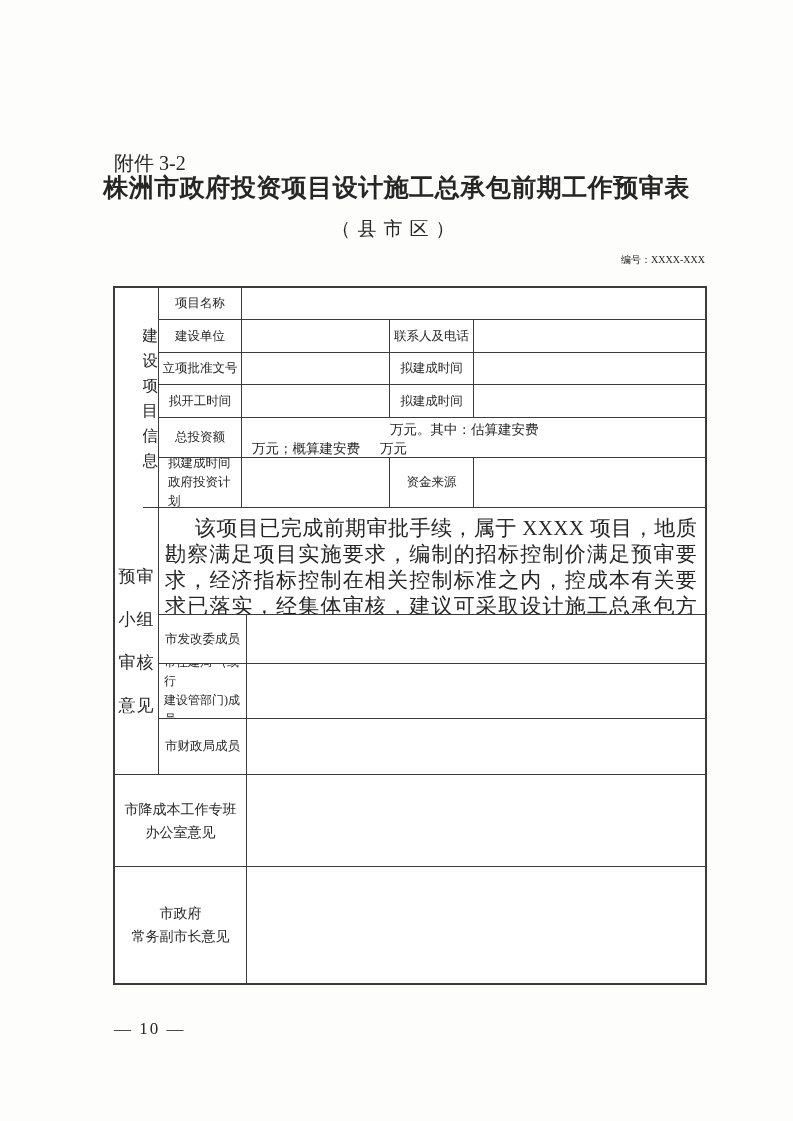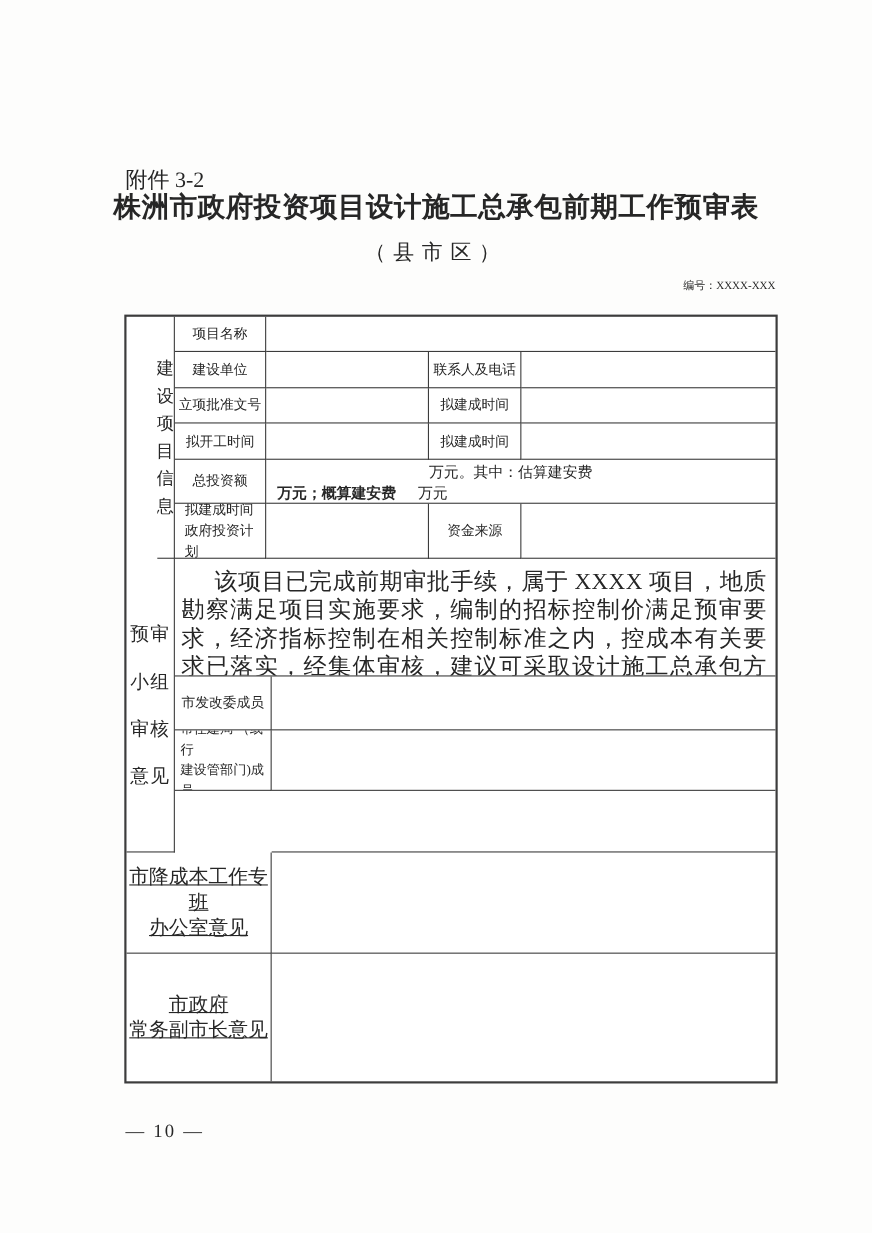--- a/index.html
+++ b/index.html
@@ -42,25 +42,25 @@
 
   .vlabelA { font-size: 16px; line-height: 25px; letter-spacing: 1px; }
   .vlabelB { font-size: 17px; line-height: 43px; letter-spacing: 1px; }
 
   .para { display: block; text-align: justify; padding: 7px 8px 0 6px;
           text-indent: 30px; font-size: 21px; line-height: 26px; letter-spacing: 0.3px; }
 
   .invest-cell { display: block; text-align: left; padding-top: 2px;
                  font-size: 13.5px; line-height: 19px; }
   .inv-line1 { padding-left: 148px; }
-  .inv-line2a { display: inline-block; width: 138px; padding-left: 10px; box-sizing: border-box; font-weight: bold; }
+  .inv-line2a { display: inline-block; width: 138px; padding-left: 10px; box-sizing: border-box; }
 
   .member2 { font-size: 12px; padding-left: 5px; padding-right: 2px;
              justify-content: flex-start; text-align: left; }
-  .biglabel { font-size: 18px; line-height: 23px; text-decoration: underline; }
+  .biglabel { font-size: 14px; line-height: 23px; }
 
   .page-number { position: absolute; left: 114px; top: 1019px;
                  font-size: 17px; letter-spacing: 2px; }
 </style>
 </head>
 <body>
 
 <div class="page">
 
   <div class="attachment">附件 3-2</div>
@@ -114,20 +114,21 @@
 
       <div class="c nr para" style="grid-column:2/4;grid-row:1;">该项目已完成前期审批手续，属于 XXXX 项目，地质勘察满足项目实施要求，编制的招标控制价满足预审要求，经济指标控制在相关控制标准之内，控成本有关要求已落实，经集体审核，建议可采取设计施工总承包方式组织实施。建议该项目招标控制价在财政评审的基础上下浮 xx%以上。</div>
 
       <div class="c" style="grid-column:2;grid-row:2;">市发改委成员</div>
       <div class="c nr" style="grid-column:3;grid-row:2;"></div>
 
       <div class="c pre member2" style="grid-column:2;grid-row:3;">市住建局 （或行
 建设管部门)成员</div>
       <div class="c nr" style="grid-column:3;grid-row:3;"></div>
 
+      <div class="c" style="grid-column:2;grid-row:4;">市财政局成员</div>
       <div class="c nr" style="grid-column:3;grid-row:4;"></div>
     </div>
 
     <div class="grid secC">
       <div class="c pre biglabel" style="grid-column:1;grid-row:1;">市降成本工作专班
 办公室意见</div>
       <div class="c nr" style="grid-column:2;grid-row:1;"></div>
     </div>
 
     <div class="grid secD">

